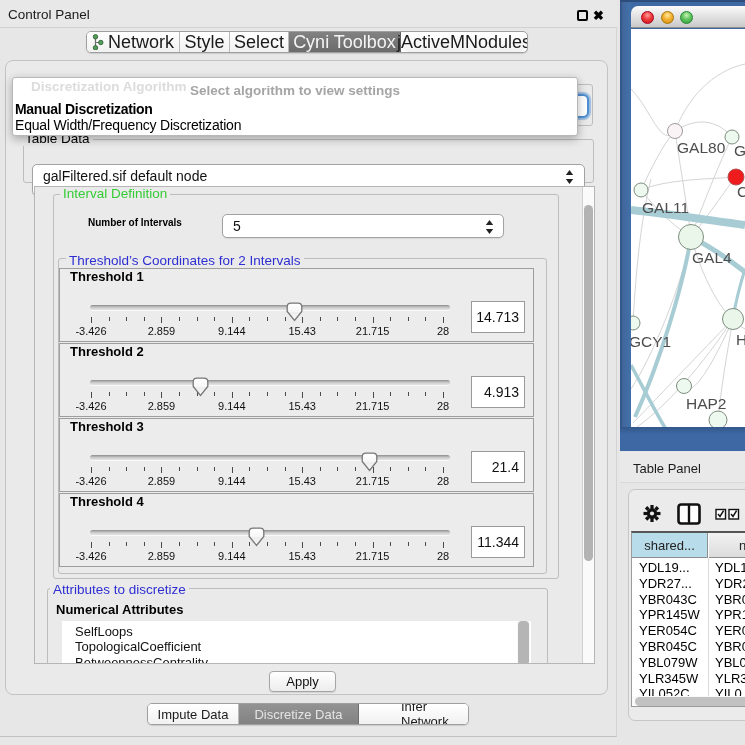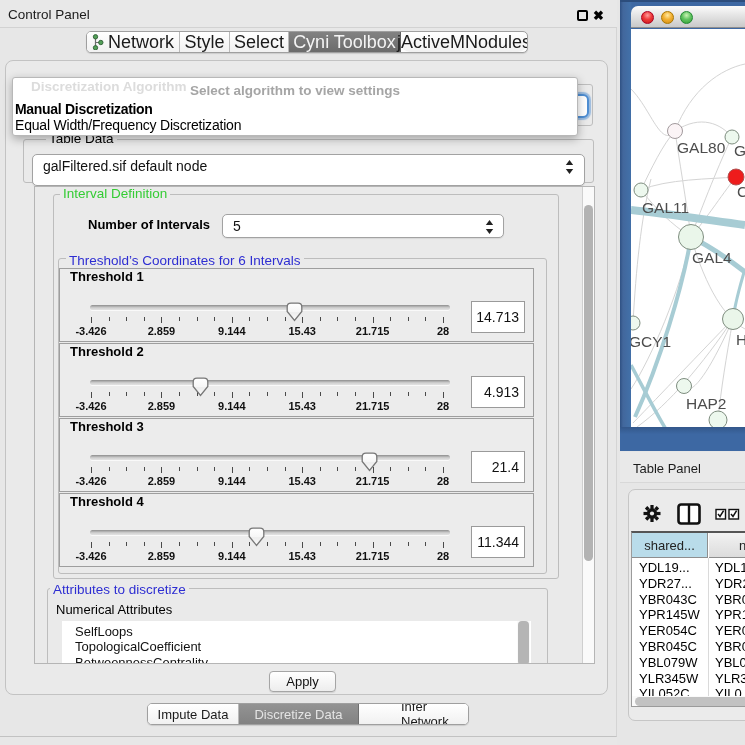--- a/index.html
+++ b/index.html
@@ -59,21 +59,21 @@
 #mainsb .th { position:absolute; left:1px; top:18px; width:9px; height:356px; background:#b3b3b3;
   border-radius:5px; }
 
 
 .thp { position:absolute; left:24px; width:475px; height:74px; background:#ececec;
   border:1px solid #9e9e9e; }
 .tick { position:absolute; top:48.5px; width:1px; background:#4a4a4a; }
 .thname { position:absolute; left:10px; top:0.5px; font-size:13px; font-weight:bold; color:#000; }
 .track { position:absolute; left:30px; top:36.5px; width:360px; height:5px; border-radius:3px;
   background:linear-gradient(#8d8d8d,#cfcfcf 55%,#e3e3e3); box-shadow:0 1px 0 rgba(255,255,255,0.7); }
-.tl { position:absolute; top:56.5px; width:60px; text-align:center; font-size:11px; font-weight:bold; color:#111; }
+.tl { position:absolute; top:56.5px; width:60px; text-align:center; font-size:11px; font-weight:normal; color:#111; }
 .thumb { position:absolute; top:33px; }
 .vbox { position:absolute; left:411px; top:32.5px; width:54px; height:32px; background:#fff;
   border:1px solid #9a9a9a; font-size:14px; color:#111; text-align:right; line-height:31px;
   padding-right:5px; }
 
 
 #attrlist { position:absolute; left:27px; top:433.5px; width:469px; height:45px; background:#fff; padding-top:2px; }
 #attrlist .it { font-size:13px; color:#111; padding-left:13px; height:15.8px; line-height:17px; }
 #alsb { position:absolute; left:455px; top:0; width:13px; height:44px; background:#fafafa; }
 #alsb .th { position:absolute; left:1px; top:0px; width:11px; height:44px; background:#b5b5b5; border-radius:4px; }
@@ -168,45 +168,45 @@
   </div>
 
   <div id="bodyp">
 
     <div class="group" style="left:17px; top:23px; width:570px; height:42px;"></div>
 
     <div class="abs" style="left:290px; top:33px; width:293px; height:24px; border-radius:6px;
       box-shadow:0 0 1px 2px rgba(100,155,215,0.6); background:#fff; border:2px solid #4f8ed2;"></div>
 
     <div class="group" style="left:17px; top:78px; width:571px; height:44px;"></div>
-    <div class="gtitle" style="left:40px; top:70px;">Table Data</div>
-    <div class="combo" style="left:26px; top:93px; width:553px; height:32px;">
+    <div class="gtitle" style="left:16px; top:70px;">Table Data</div>
+    <div class="combo" style="left:26px; top:103px; width:553px; height:32px;">
       <span class="ctext">galFiltered.sif default node</span>
       <svg class="arrows" style="right:10px; top:5px;" width="8" height="13" viewBox="0 0 8 13">
         <path d="M4 0 L7.4 4.6 L0.6 4.6 Z" fill="#222"></path>
         <path d="M4 13 L7.4 8.4 L0.6 8.4 Z" fill="#222"></path>
       </svg>
     </div>
 
     <div id="viewport">
 
       <div class="group" style="left:18px; top:6.5px; width:506px; height:385px; border-radius:3px;"></div>
       <div class="gtitle" style="left:25px; top:-1.5px; color:#35cc35;">Interval Definition</div>
 
-      <div class="abs" style="left:53px; top:30px; font-size:13px; font-weight:bold; color:#000;">Number of Intervals</div>
+      <div class="abs" style="left:53px; top:30px; font-size:10px; font-weight:bold; color:#000;">Number of Intervals</div>
       <div class="combo" style="left:187px; top:26.5px; width:282px; height:24px;">
         <span class="ctext">5</span>
         <svg class="arrows" style="right:9px; top:5px;" width="8" height="13" viewBox="0 0 8 13">
           <path d="M4 0 L7.4 4.6 L0.6 4.6 Z" fill="#222"></path>
           <path d="M4 13 L7.4 8.4 L0.6 8.4 Z" fill="#222"></path>
         </svg>
       </div>
 
       <div class="group" style="left:23px; top:71px; width:489px; height:316px;"></div>
-      <div class="gtitle" style="left:31px; top:65.5px; color:#2e2ed2;">Threshold’s Coordinates for 6 Intervals</div>
+      <div class="gtitle" style="left:31px; top:65.5px; color:#2e2ed2;">Threshold’s Coordinates for 2 Intervals</div>
 
 <div class="thp" style="top:80.5px">
 <div class="thname">Threshold 1</div>
 <div class="track"></div>
 <div class="tick" style="left:31.0px;height:5.5px"></div>
             <div class="tick" style="left:48.6px;height:3.5px"></div>
             <div class="tick" style="left:66.2px;height:3.5px"></div>
             <div class="tick" style="left:83.8px;height:3.5px"></div>
             <div class="tick" style="left:101.4px;height:5.5px"></div>
             <div class="tick" style="left:119.0px;height:3.5px"></div>
@@ -337,21 +337,21 @@
 <span class="tl" style="left:282.6px">21.715</span>
 <span class="tl" style="left:353.0px">28</span>
 <svg class="thumb" style="left:187.9px" width="17" height="20" viewBox="0 0 17 20">
 <path d="M 1.2 5 Q 1.2 1.2 5 1.2 L 12 1.2 Q 15.8 1.2 15.8 5 L 15.8 9.4 L 8.5 18.4 L 1.2 9.4 Z" fill="url(#thgrad)" stroke="#777" stroke-width="1.3"></path>
 </svg>
 <div class="vbox">11.344</div>
 </div>
 
       <div class="group" style="left:12px; top:400.5px; width:501px; height:100px;"></div>
       <div class="gtitle" style="left:15px; top:394.5px; color:#2e2ed2;">Attributes to discretize</div>
-      <div class="abs" style="left:21px; top:415px; font-size:13px; font-weight:normal; color:#000;">Numerical Attributes</div>
+      <div class="abs" style="left:21px; top:415px; font-size:13px; font-weight:bold; color:#000;">Numerical Attributes</div>
       <div id="attrlist">
         <div class="it">SelfLoops</div>
         <div class="it">TopologicalCoefficient</div>
         <div class="it">BetweennessCentrality</div>
         <div id="alsb">
               <div class="th"></div>
             </div>
       </div>
 
       <div id="mainsb">

